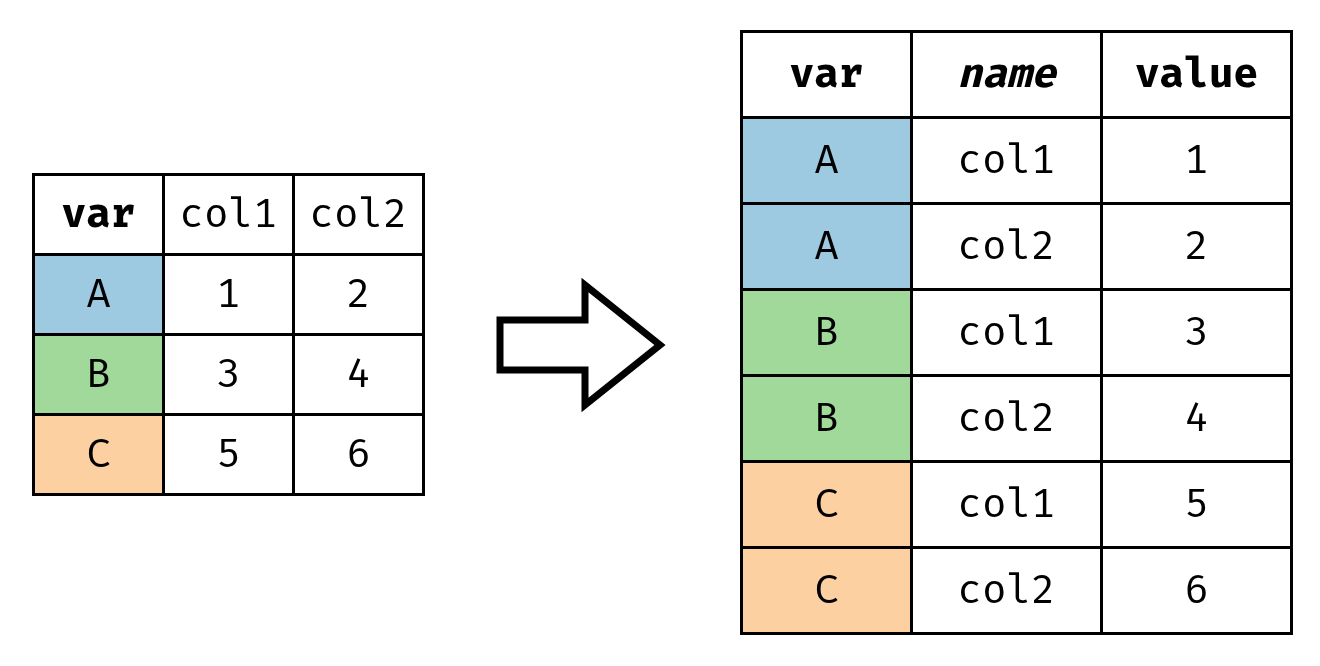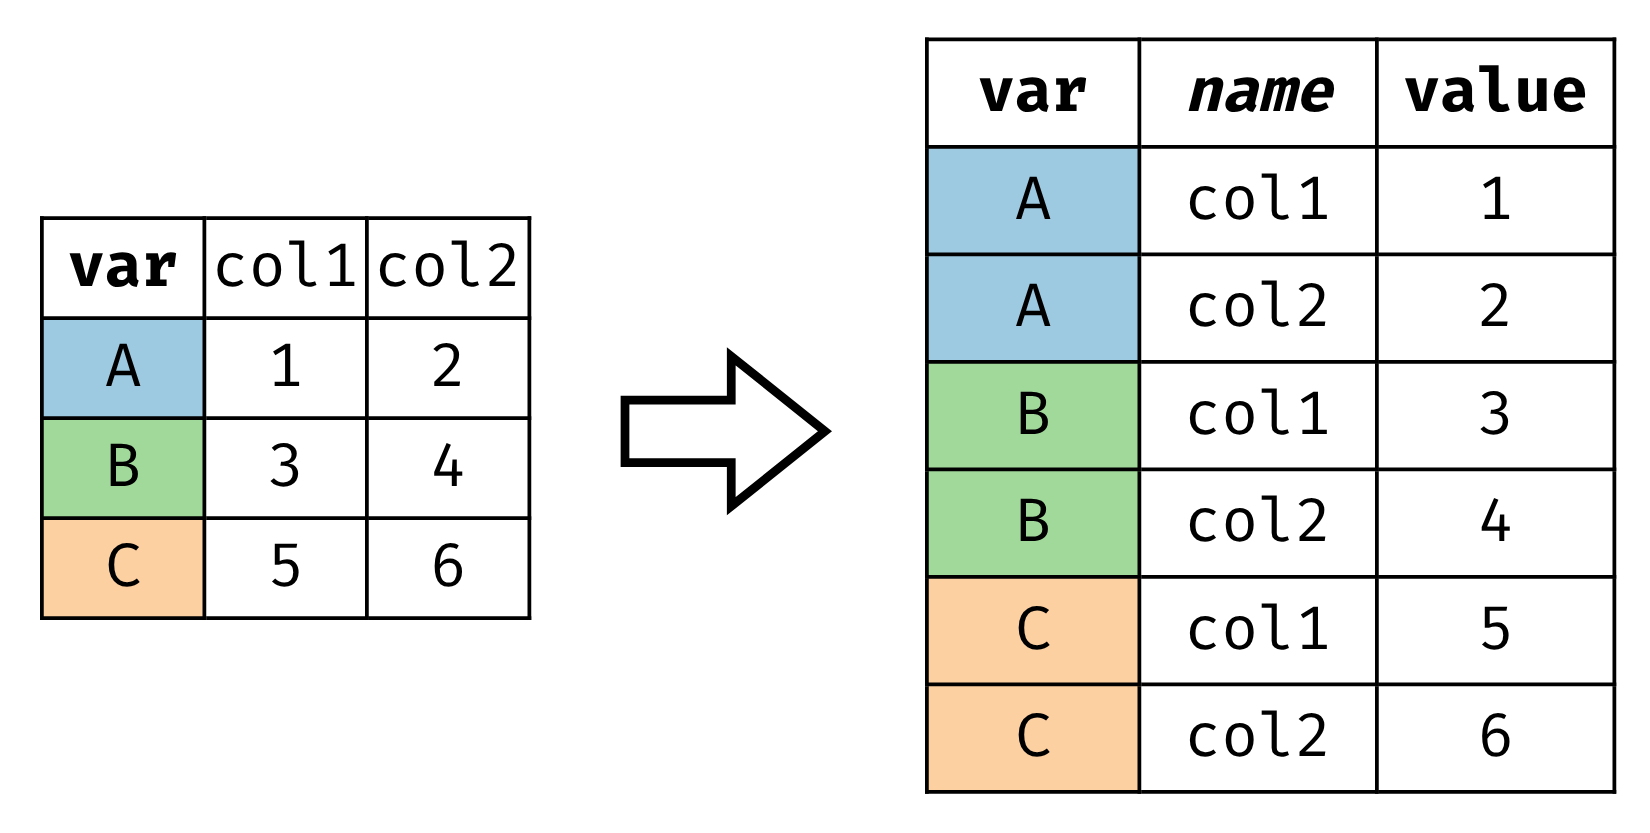--- a/index.html
+++ b/index.html
@@ -17,21 +17,21 @@
   }
   table.data {
     position: absolute;
     border-collapse: collapse;
     background: #ffffff;
   }
   table.data th,
   table.data td {
     border: 3px solid #000000;
     text-align: center;
-    font-size: 48px;
+    font-size: 40px;
     line-height: 1;
     padding: 0;
     box-sizing: border-box;
   }
   table.data th {
     font-weight: 700;
   }
   table.data td {
     font-weight: 400;
   }

